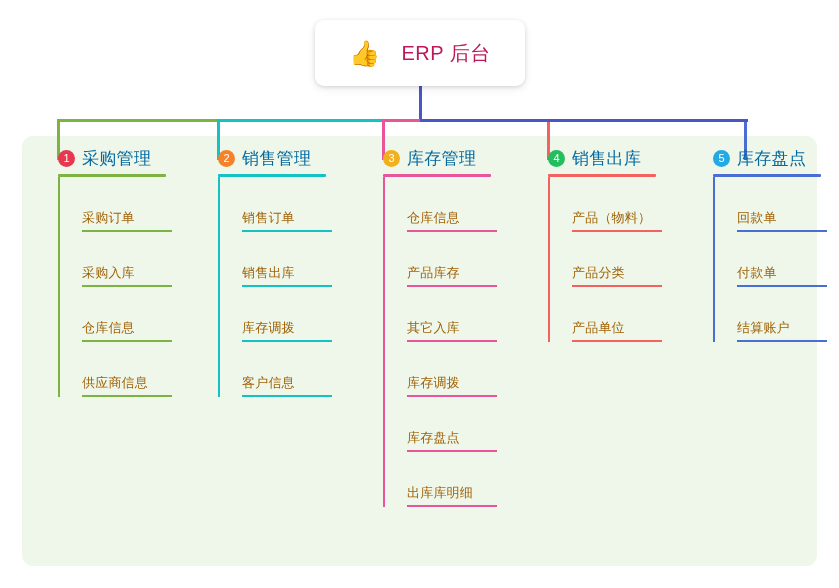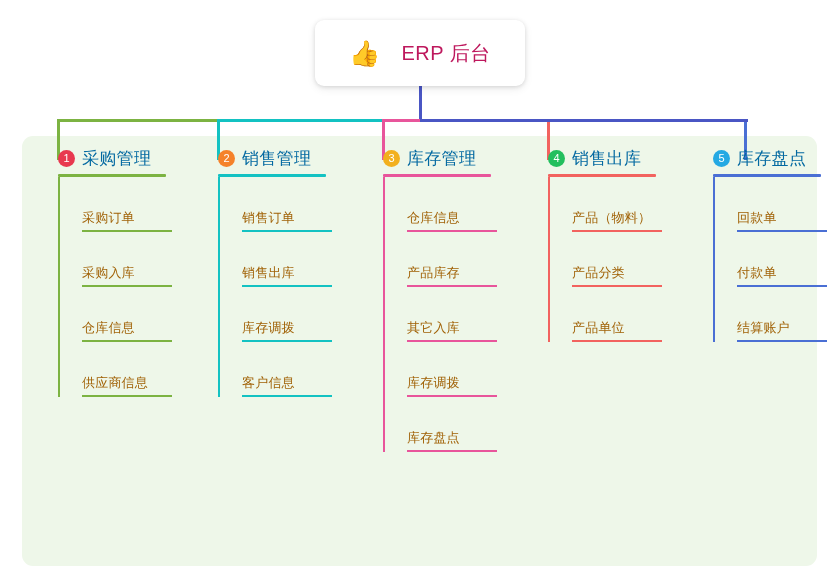--- a/index.html
+++ b/index.html
@@ -255,20 +255,24 @@
             <div class="sub-underline" style="background: rgb(232, 85, 155); bottom: 0px;"></div>
           </div>
           <div class="sub-item sub-row">
             <span class="sub-label">库存调拨</span>
             <div class="sub-underline" style="background: rgb(232, 85, 155); bottom: 0px;"></div>
           </div>
           <div class="sub-item sub-row">
             <span class="sub-label">库存盘点</span>
             <div class="sub-underline" style="background: rgb(232, 85, 155); bottom: 0px;"></div>
           </div>
+          <div class="sub-item sub-row">
+            <span class="sub-label">出库库明细</span>
+            <div class="sub-underline" style="background: rgb(232, 85, 155); bottom: 0px;"></div>
+          </div>
         </div>
       </div>
       <div class="branch" style="left: 530px;">
         <div class="branch-head">
           <span class="badge" style="background: rgb(35, 191, 94);">4</span>
           <span class="branch-title">销售出库</span>
         </div>
         <div class="branch-underline" style="background: rgb(242, 99, 95);"></div>
         <div class="sub-wrap">
           <div class="spine" style="background: rgb(242, 99, 95);"></div>

